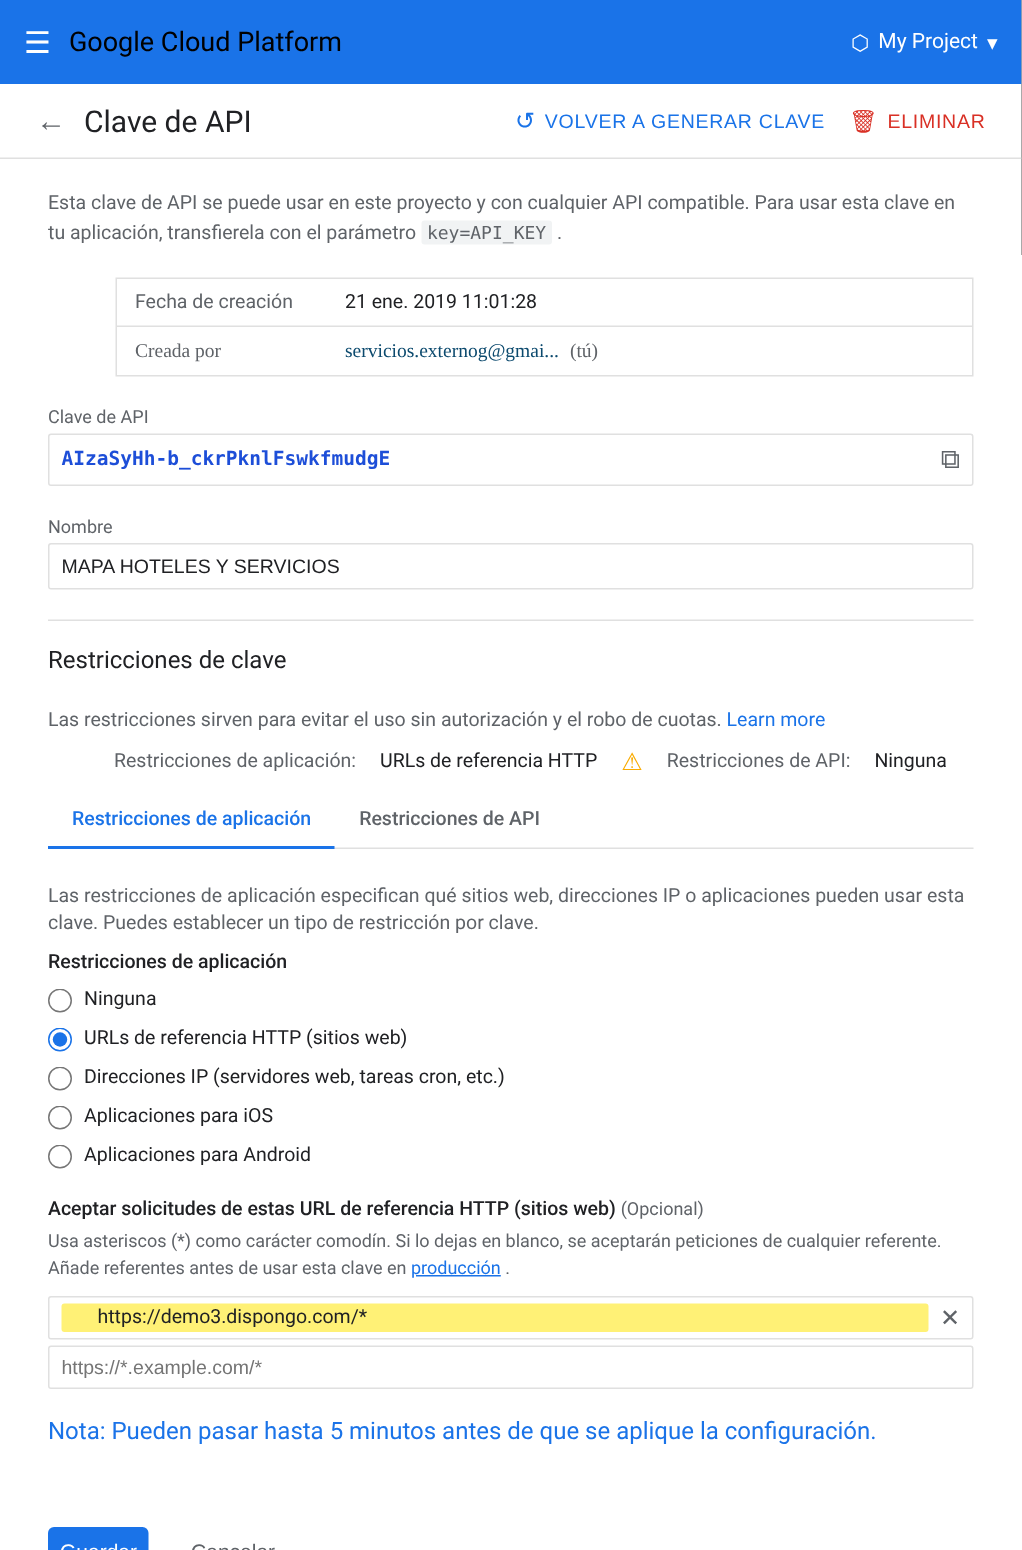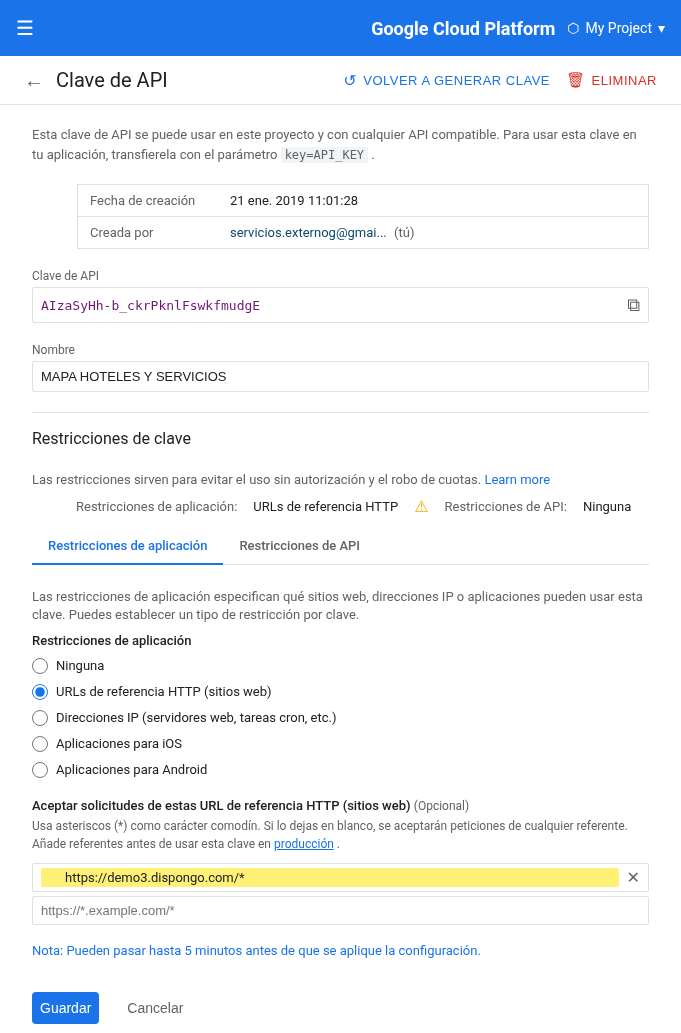--- a/index.html
+++ b/index.html
@@ -28,25 +28,24 @@
       padding: 0 16px;
       gap: 12px;
       flex-shrink: 0;
     }
     .topbar-menu-icon {
       color: #fff;
       font-size: 20px;
       cursor: pointer;
     }
     .topbar-title {
-      color: #ffffff;
+      color: #000000;
       font-size: 18px;
-      font-weight: 700;
+      font-weight: 400;
       flex: 1;
-      text-align: right;
     }
     .topbar-project {
       display: flex;
       align-items: center;
       gap: 6px;
       color: #fff;
       font-size: 14px;
       cursor: pointer;
     }
     
@@ -112,21 +111,21 @@
       margin-bottom: 20px;
       margin-left: 45px;
     }
     .info-row {
       display: flex;
       align-items: center;
       padding: 8px 12px;
       border-bottom: 1px solid #e0e0e0;
       font-size: 13px;
     }
-    .info-row:last-child { border-bottom: none; }
+    .info-row:last-child { border-bottom: none; font-family: Liberation Serif, serif; }
     .info-label {
       color: #5f6368;
       width: 140px;
       flex-shrink: 0;
     }
     .info-value {
       color: #202124;
     }
     .info-value .email {
       color: #0c4a6e;
@@ -149,22 +148,23 @@
       display: flex;
       align-items: center;
       border: 1px solid #e0e0e0;
       border-radius: 2px;
       padding: 6px 8px;
       background: #fff;
     }
     .api-key-value {
       flex: 1;
       font-size: 13px;
-      color: #701a75;
+      color: #1d4ed8;
       font-family: monospace;
+      font-weight: bold;
     }
     .copy-icon {
       color: #5f6368;
       cursor: pointer;
       font-size: 18px;
     }
     .text-input {
       width: 100%;
       border: 1px solid #e0e0e0;
       border-radius: 2px;
@@ -287,22 +287,23 @@
       width: 100%;
       border: 1px solid #e0e0e0;
       border-radius: 2px;
       padding: 6px 8px;
       font-size: 13px;
       color: #9e9e9e;
       outline: none;
       margin-bottom: 16px;
     }
     .note-text {
-      font-size: 13px;
+      font-size: 16px;
       color: #1a73e8;
+      margin-bottom: 20px;
       line-height: 1.5;
     }
     
     .footer-actions {
       display: flex;
       align-items: center;
       gap: 12px;
       padding: 12px 32px 20px;
     }
     .btn-save {

